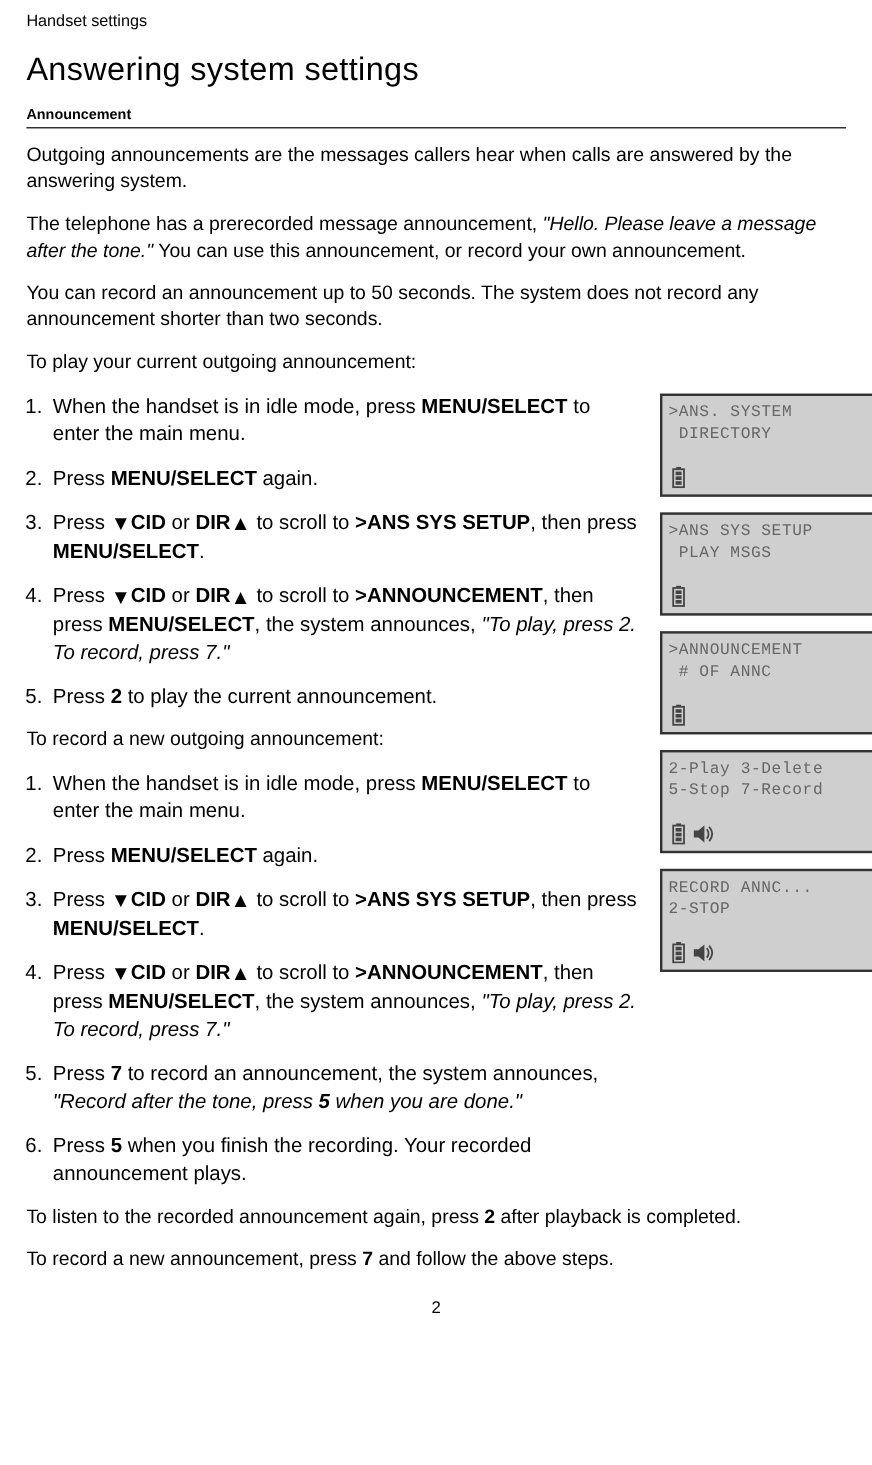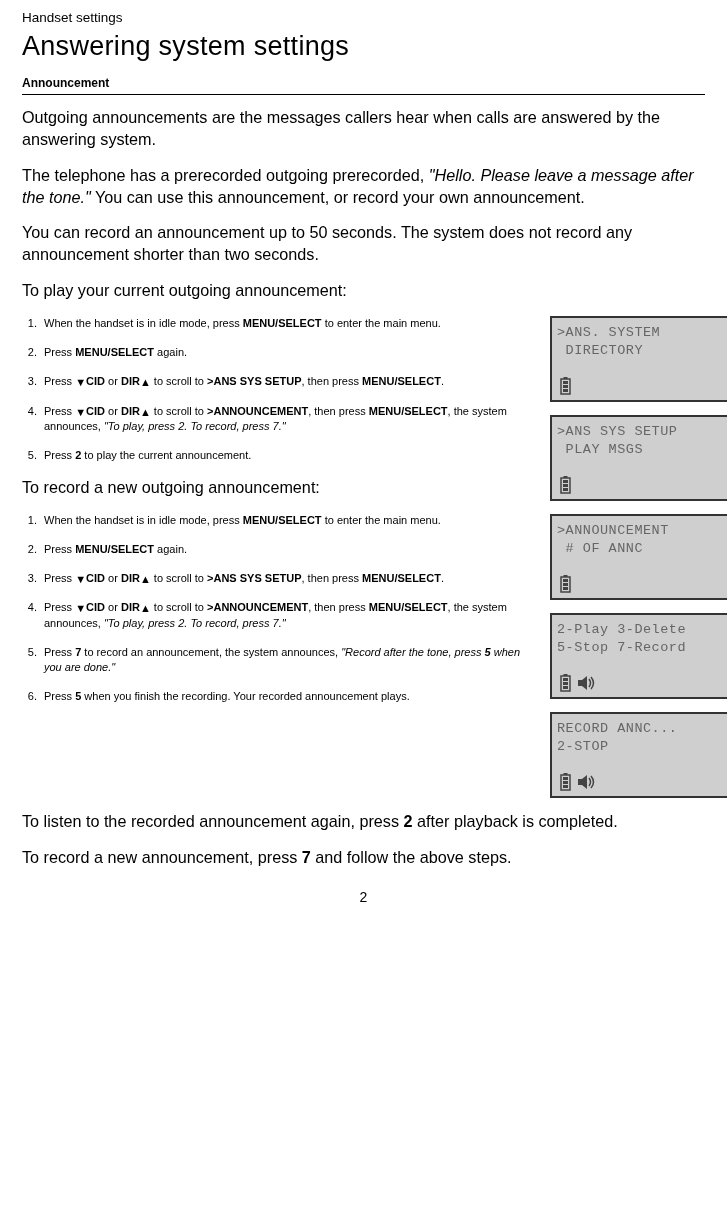--- a/index.html
+++ b/index.html
@@ -9,21 +9,21 @@
     font-family: "Trebuchet MS", "Segoe UI", Arial, sans-serif;
     color: #000;
     width: 727px;
   }
   .page {
     padding: 10px 22px 20px 22px;
     position: relative;
   }
   .header-small {
     font-size: 13.5px;
-    margin-bottom: 6px;
+    margin-bottom: 18px;
   }
   h1.section-title {
     font-size: 27px;
     font-weight: 400;
     margin: 0 0 14px 0;
     letter-spacing: 0.3px;
   }
   h2.sub-title {
     font-size: 12px;
     font-weight: 700;
@@ -39,21 +39,21 @@
     line-height: 1.35;
     margin: 0 0 14px 0;
   }
   .bold-line {
     font-weight: 400;
   }
   .italic {
     font-style: italic;
   }
   ol {
-    font-size: 11px;
+    font-size: 17px;
     line-height: 1.35;
     margin: 0 0 14px 0;
     padding-left: 18px;
   }
   ol li {
     margin-bottom: 14px;
     padding-left: 4px;
   }
   .smcaps {
     font-variant: small-caps;
@@ -121,21 +121,21 @@
   <div class="header-small">Handset settings</div>
 
   <h1 class="section-title">Answering system settings</h1>
 
   <h2 class="sub-title">Announcement</h2>
   <hr class="rule">
 
   <p>Outgoing announcements are the messages callers hear when calls are answered by the answering system.</p>
 
   <p>
-    <span>The telephone has a prerecorded outgoing prerecorded, </span><span class="italic">"Hello. Please leave a message after the tone."</span><span> You can use this announcement, or record your own announcement.</span>
+    <span>The telephone has a prerecorded message announcement, </span><span class="italic">"Hello. Please leave a message after the tone."</span><span> You can use this announcement, or record your own announcement.</span>
   </p>
 
   <p>You can record an announcement up to 50 seconds. The system does not record any announcement shorter than two seconds.</p>
 
   <p class="bold-line">To play your current outgoing announcement:</p>
 
   <div class="content-row">
     <div class="left-col">
 
       <ol>

